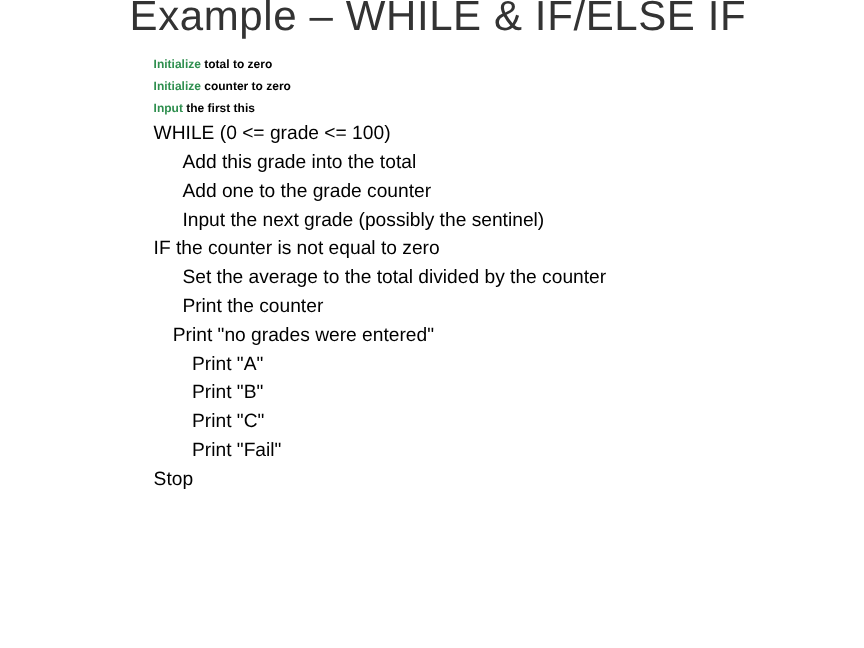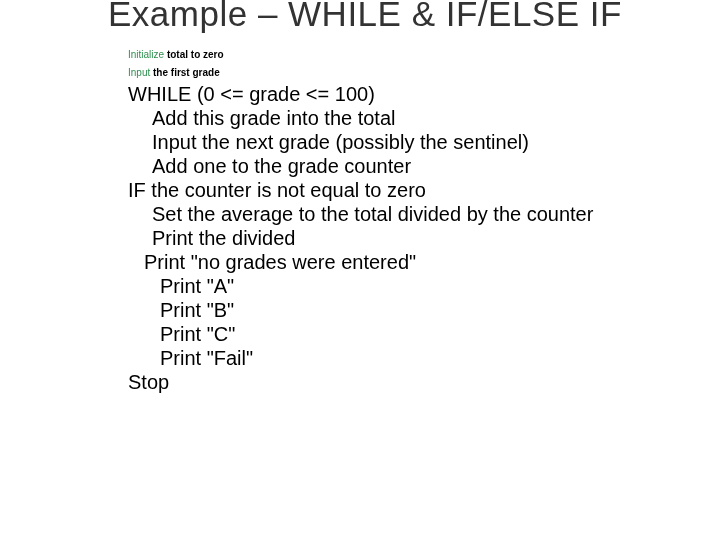--- a/index.html
+++ b/index.html
@@ -35,48 +35,49 @@
     right: 20px;
     color: #000;
   }
   .small {
     font-size: 10px;
     line-height: 18px;
     font-weight: 700;
   }
   .small .kw {
     color: #2f8f4f;
-    font-weight: 400;
+    font-weight: 700;
   }
   .line {
-    font-size: 20px;
+    font-size: 16px;
     line-height: 24px;
     color: #000;
   }
   .i1 { padding-left: 0px; }
   .i2 { padding-left: 24px; }
   .i3 { padding-left: 16px; }
   .i4 { padding-left: 32px; }
 </style>
 </head>
 <body>
 
 <div class="slide">
   <div class="title">Example – WHILE &amp; IF/ELSE IF</div>
   <div class="content">
     <div class="small"><span class="kw">Initialize</span><span> total to zero</span></div>
-    <div class="small"><span class="kw">Input</span><span> the first grade</span></div>
+    <div class="small"><span class="kw">Initialize</span><span> counter to zero</span></div>
+    <div class="small"><span class="kw">Input</span><span> the first this</span></div>
 
     <div class="line i1">WHILE (0 &lt;= grade &lt;= 100)</div>
     <div class="line i2">Add this grade into the total</div>
+    <div class="line i2">Add one to the grade counter</div>
     <div class="line i2">Input the next grade (possibly the sentinel)</div>
-    <div class="line i2">Add one to the grade counter</div>
     <div class="line i1">IF the counter is not equal to zero</div>
     <div class="line i2">Set the average to the total divided by the counter</div>
-    <div class="line i2">Print the divided</div>
+    <div class="line i2">Print the counter</div>
     <div class="line i3">Print "no grades were entered"</div>
     <div class="line i4">Print  "A"</div>
     <div class="line i4">Print  "B"</div>
     <div class="line i4">Print  "C"</div>
     <div class="line i4">Print  "Fail"</div>
     <div class="line i1">Stop</div>
   </div>
 </div>
 
 </body></html>

